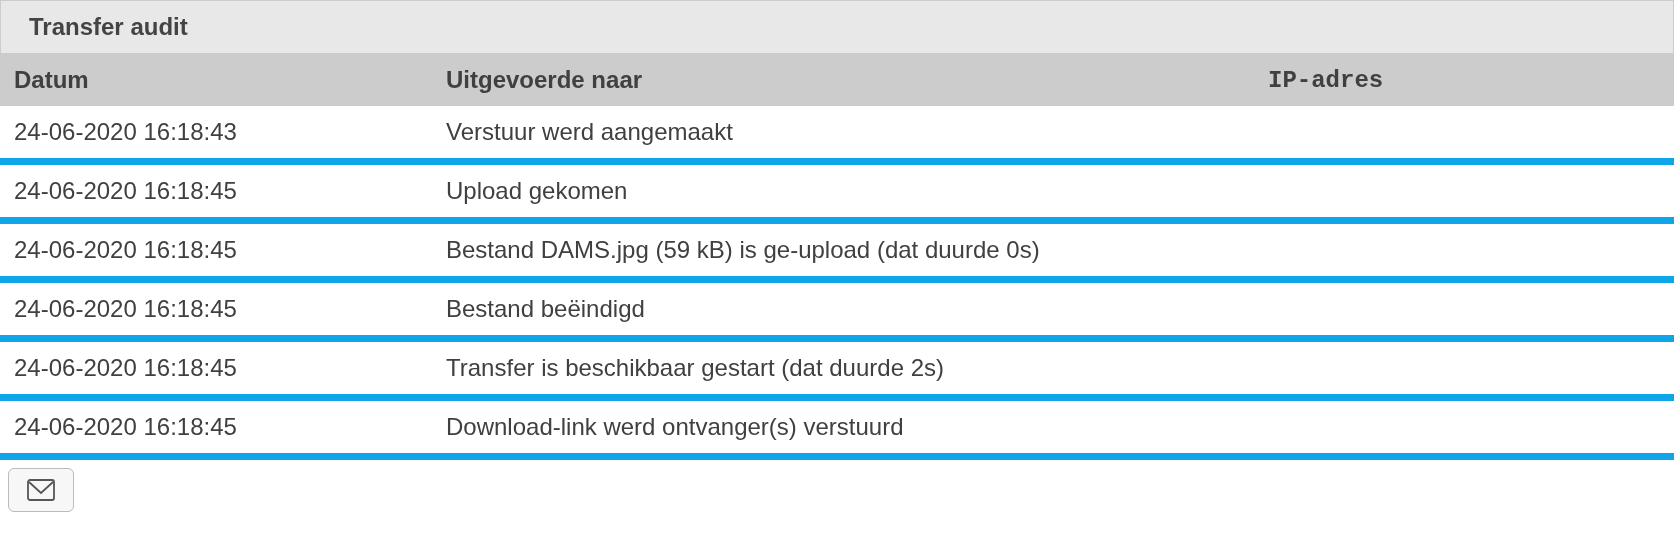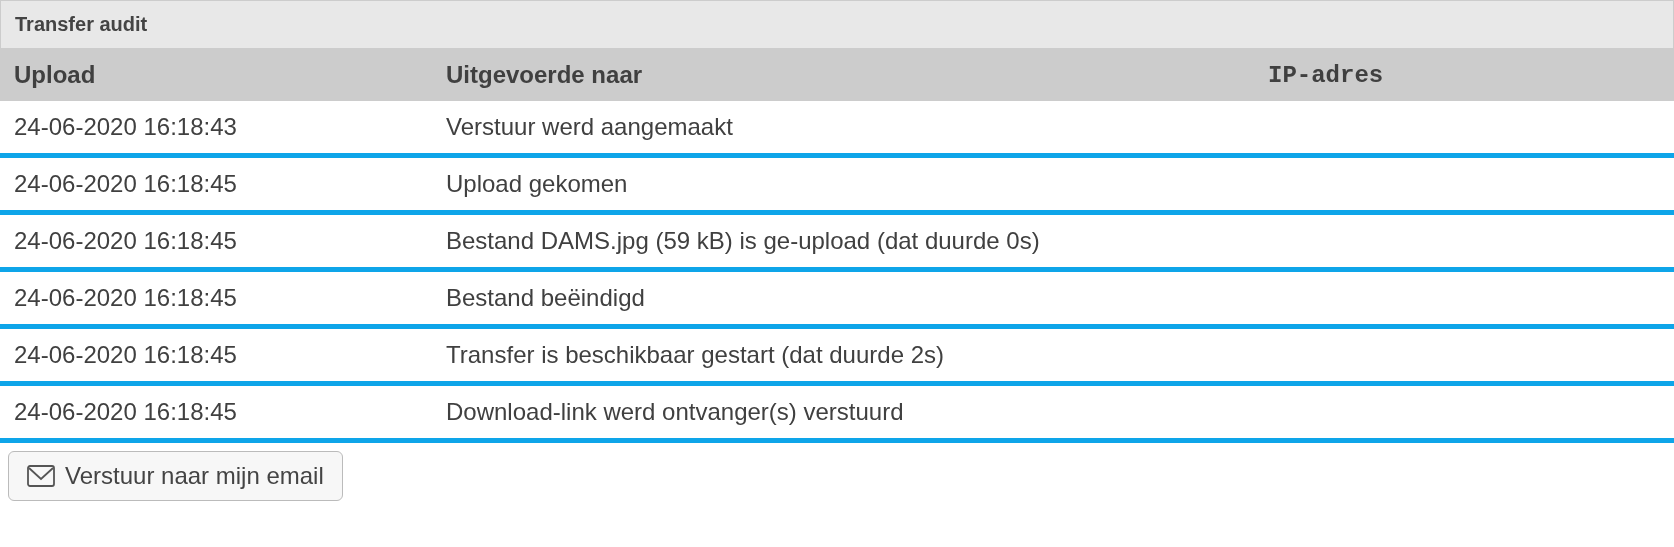--- a/index.html
+++ b/index.html
@@ -8,41 +8,41 @@
       font-size: 22px;
       color: #333;
       background: #fff;
     }
     .panel {
       width: 1674px;
     }
     .panel-header {
       background: #e8e8e8;
       border: 1px solid #ccc;
-      padding: 12px 14px;
+      padding: 12px 28px;
       font-weight: bold;
       color: #444;
-      font-size: 20px;
+      font-size: 24px;
     }
     .table {
       width: 100%;
       border-collapse: collapse;
     }
     .table thead th {
       background: #cccccc;
       padding: 12px 14px;
       text-align: left;
       font-weight: bold;
       color: #404040;
       font-size: 24px;
       border: none;
     }
     .table tbody td {
       padding: 12px 14px;
-      border-bottom: 5px solid #0ea5e9;
+      border-bottom: 7px solid #0ea5e9;
       color: #404040;
       font-size: 24px;
     }
     .col-date { width: 432px; }
     .col-action { width: auto; }
     .col-ip { width: 420px; font-family: Liberation Mono, monospace; }
     .footer-row {
       padding: 8px;
     }
     .email-button {
@@ -65,21 +65,21 @@
     }
   </style>
 </head>
 <body>
 
 <div class="panel">
   <div class="panel-header">Transfer audit</div>
   <table class="table">
     <thead>
       <tr>
-        <th class="col-date">Upload</th>
+        <th class="col-date">Datum</th>
         <th class="col-action">Uitgevoerde naar</th>
         <th class="col-ip">IP-adres</th>
       </tr>
     </thead>
     <tbody id="audit-tbody">
     <tr>
           <td class="col-date">24-06-2020 16:18:43</td>
           <td class="col-action">Verstuur werd aangemaakt</td>
           <td class="col-ip"></td>
         </tr>
@@ -111,16 +111,15 @@
       </tbody>
   </table>
   <div class="footer-row">
     <button class="email-button">
       <span class="envelope-icon">
         <svg viewBox="0 0 28 22" width="28" height="22">
           <rect x="1" y="1" width="26" height="20" rx="2" ry="2" fill="none" stroke="#555" stroke-width="1.8"></rect>
           <path d="M2 3 L14 14 L26 3" fill="none" stroke="#555" stroke-width="1.8"></path>
         </svg>
       </span>
-      <span>Verstuur naar mijn email</span>
     </button>
   </div>
 </div>
 
 </body></html>

